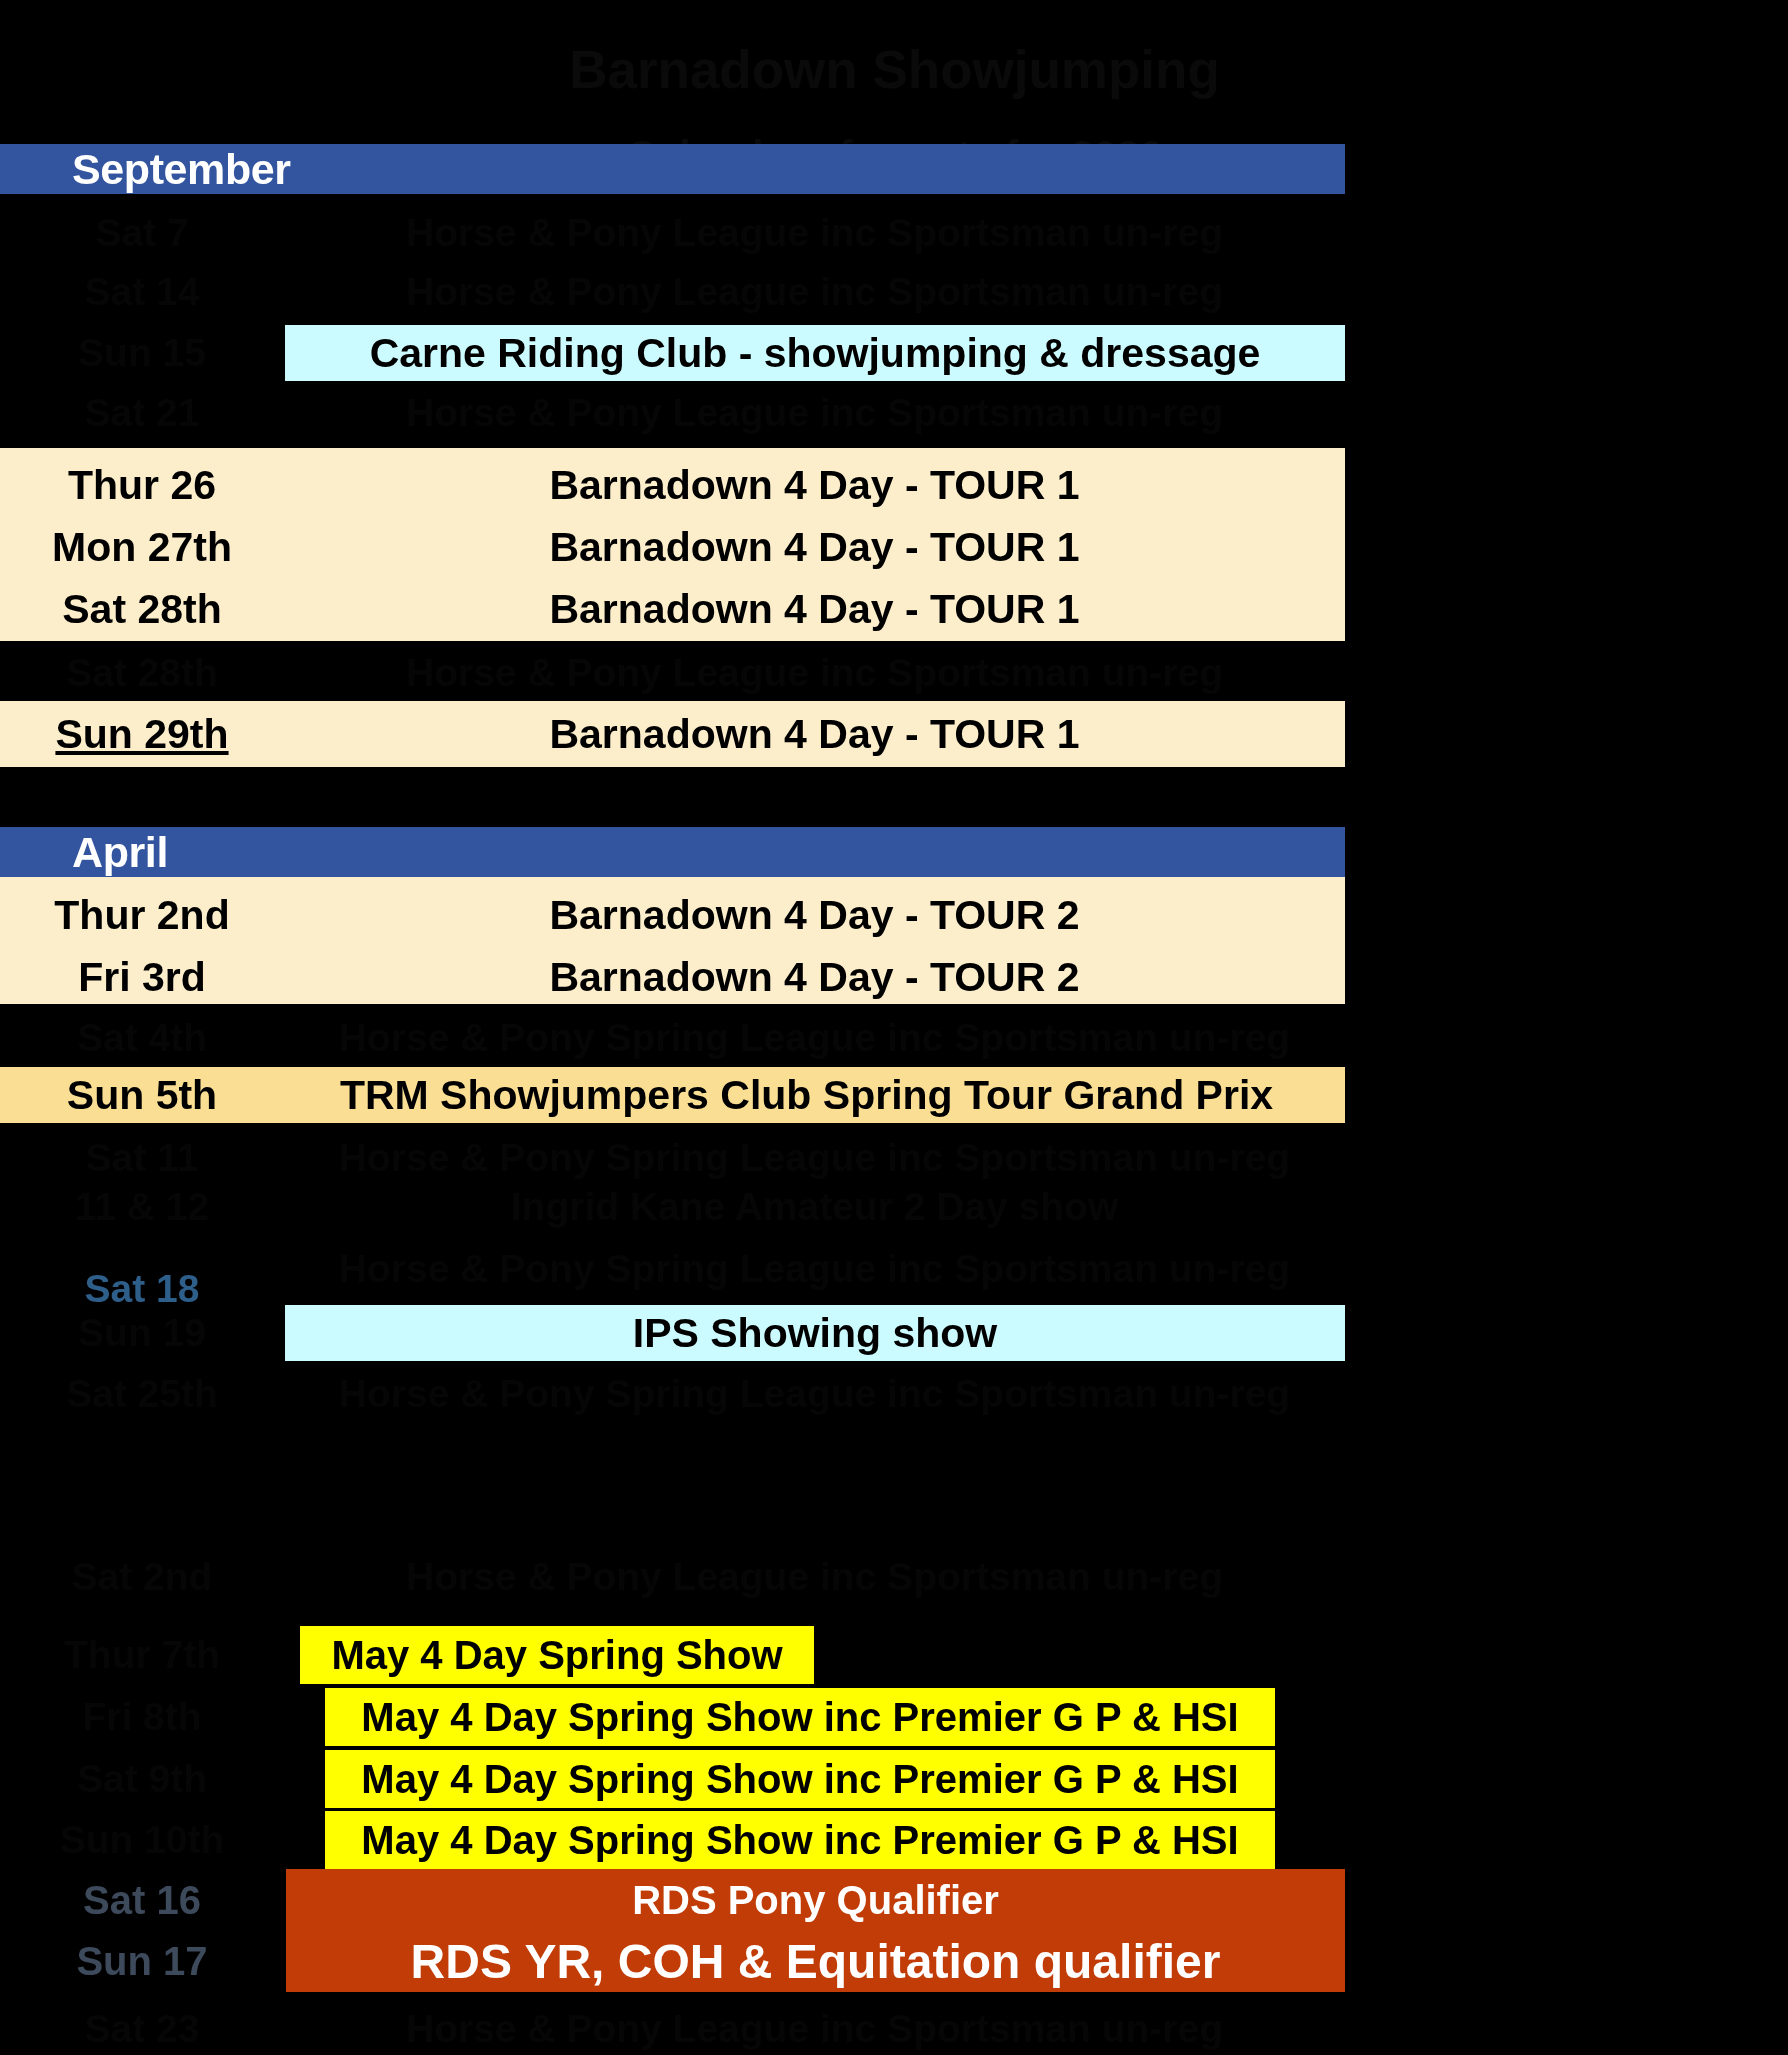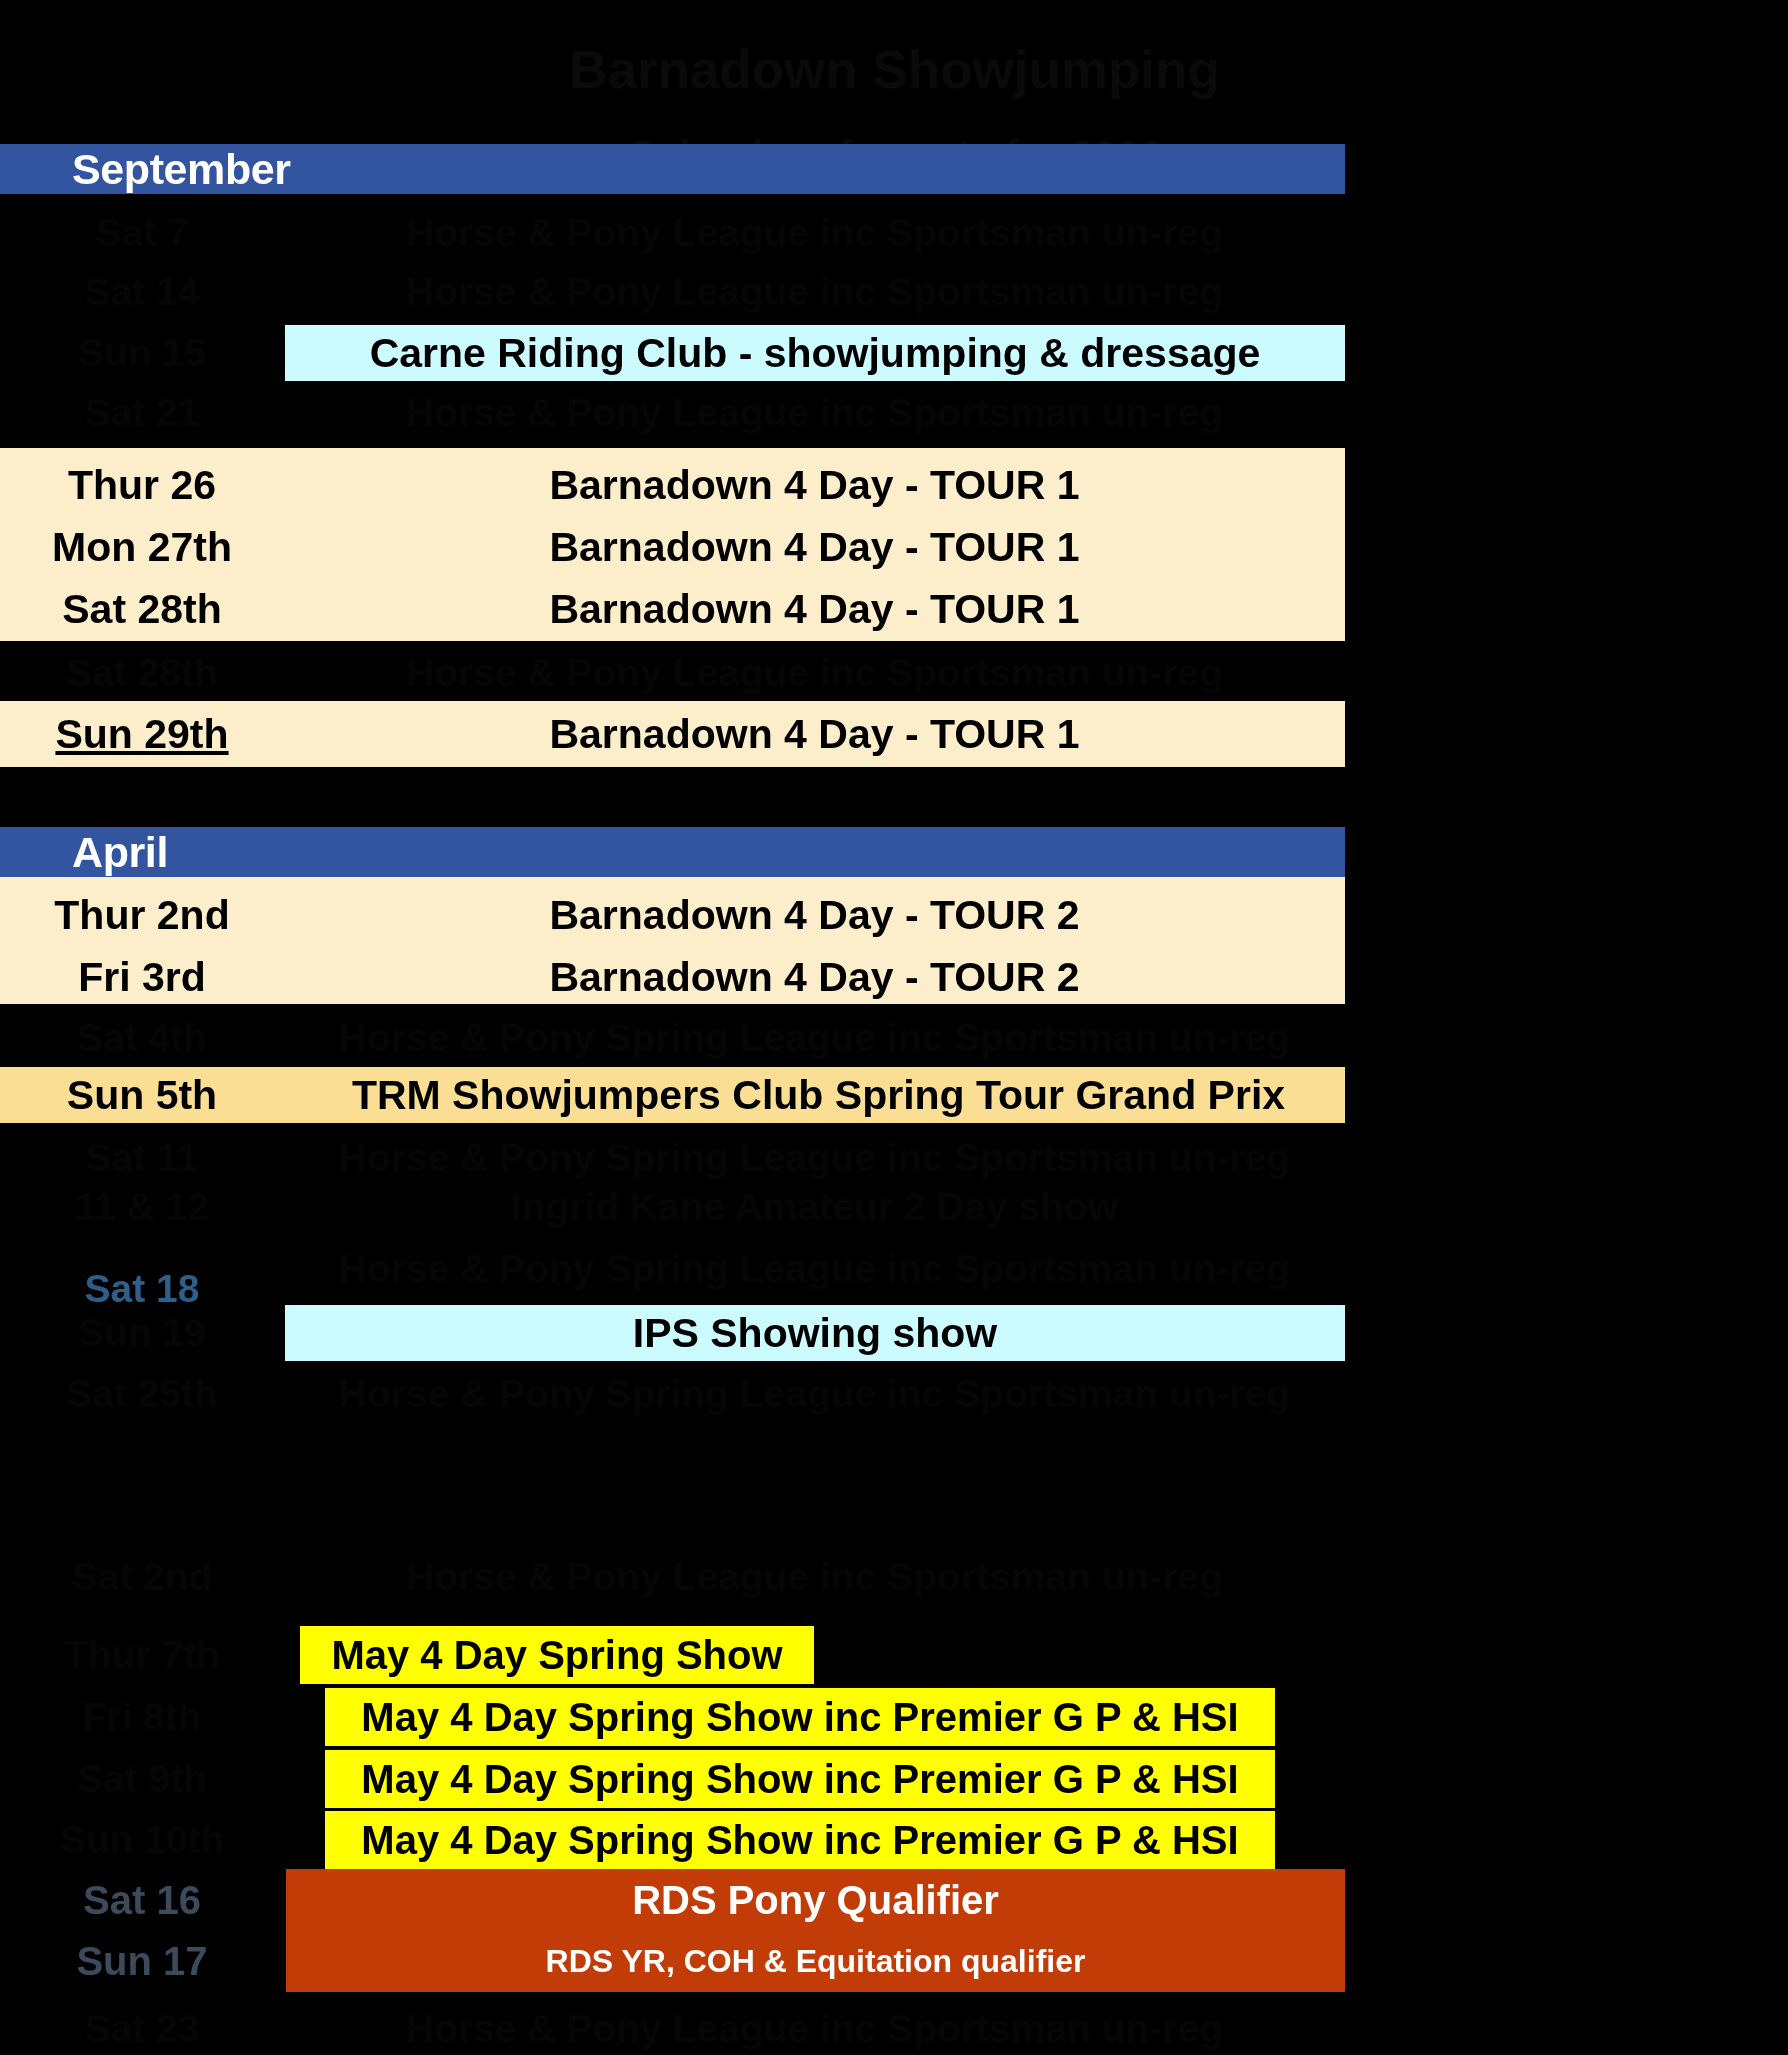--- a/index.html
+++ b/index.html
@@ -97,21 +97,21 @@
   <div class="cell evt t-black" style="left:284px;top:884px;width:1061px;height:62px;font-size:41px;">Barnadown 4 Day - TOUR 2</div>
 
   <div class="cell date t-black" style="left:0;top:946px;width:284px;height:62px;font-size:41px;">Fri 3rd</div>
   <div class="cell evt t-black" style="left:284px;top:946px;width:1061px;height:62px;font-size:41px;">Barnadown 4 Day - TOUR 2</div>
 
   <div class="cell date t-hidden" style="left:0;top:1011px;width:284px;height:53px;font-size:39px;">Sat 4th</div>
   <div class="cell evt t-hidden" style="left:284px;top:1011px;width:1061px;height:53px;font-size:39px;">Horse &amp; Pony Spring League inc Sportsman un-reg</div>
 
   <div class="band f-gold" style="left:0;top:1067px;width:1345px;height:56px;"></div>
   <div class="cell date t-black" style="left:0;top:1067px;width:284px;height:56px;font-size:41px;">Sun 5th</div>
-  <div class="cell evt t-black" style="left:288px;top:1067px;width:1061px;height:56px;font-size:41px;">TRM Showjumpers Club Spring Tour Grand Prix</div>
+  <div class="cell evt t-black" style="left:276px;top:1067px;width:1061px;height:56px;font-size:41px;">TRM Showjumpers Club Spring Tour Grand Prix</div>
 
   <div class="cell date t-hidden" style="left:0;top:1131px;width:284px;height:53px;font-size:39px;">Sat 11</div>
   <div class="cell evt t-hidden" style="left:284px;top:1131px;width:1061px;height:53px;font-size:39px;">Horse &amp; Pony Spring League inc Sportsman un-reg</div>
 
   <div class="cell date t-hidden" style="left:0;top:1180px;width:284px;height:53px;font-size:39px;">11 &amp; 12</div>
   <div class="cell evt t-hidden" style="left:284px;top:1180px;width:1061px;height:53px;font-size:39px;">Ingrid Kane Amateur 2 Day show</div>
 
   <div class="cell date t-blue" style="left:0;top:1242px;width:284px;height:53px;font-size:39px;">Sat  18</div>
   <div class="cell evt t-hidden" style="left:284px;top:1242px;width:1061px;height:53px;font-size:39px;">Horse &amp; Pony Spring League inc Sportsman un-reg</div>
 
@@ -140,21 +140,21 @@
 
   <div class="band f-yellow" style="left:325px;top:1811px;width:950px;height:58px;"></div>
   <div class="cell date t-hidden" style="left:0;top:1811px;width:284px;height:58px;font-size:39px;">Sun 10th</div>
   <div class="cell evt t-black" style="left:325px;top:1811px;width:950px;height:58px;font-size:40px;">May 4 Day Spring Show inc Premier G P &amp; HSI</div>
 
   <div class="band f-orange" style="left:286px;top:1869px;width:1059px;height:123px;"></div>
   <div class="cell date t-slate" style="left:0;top:1869px;width:284px;height:62px;font-size:40px;">Sat 16</div>
   <div class="cell evt t-white" style="left:286px;top:1869px;width:1059px;height:62px;font-size:40px;">RDS Pony Qualifier</div>
 
   <div class="cell date t-slate" style="left:0;top:1930px;width:284px;height:62px;font-size:40px;">Sun 17</div>
-  <div class="cell evt t-white" style="left:286px;top:1930px;width:1059px;height:62px;font-size:32px;">RDS YR, COH &amp; Equitation qualifier</div>
+  <div class="cell evt t-white" style="left:286px;top:1930px;width:1059px;height:62px;font-size:48px;">RDS YR, COH &amp; Equitation qualifier</div>
 
   <div class="cell date t-hidden" style="left:0;top:2002px;width:284px;height:53px;font-size:39px;">Sat 23</div>
   <div class="cell evt t-hidden" style="left:284px;top:2002px;width:1061px;height:53px;font-size:39px;">Horse &amp; Pony League inc Sportsman un-reg</div>
 
   <div class="cell date t-hidden" style="left:0;top:2050px;width:284px;height:53px;font-size:39px;">Sat 30</div>
   <div class="cell evt t-hidden" style="left:284px;top:2050px;width:1061px;height:53px;font-size:39px;">Horse &amp; Pony League inc Sportsman un-reg</div>
 
 </div>
 
 

